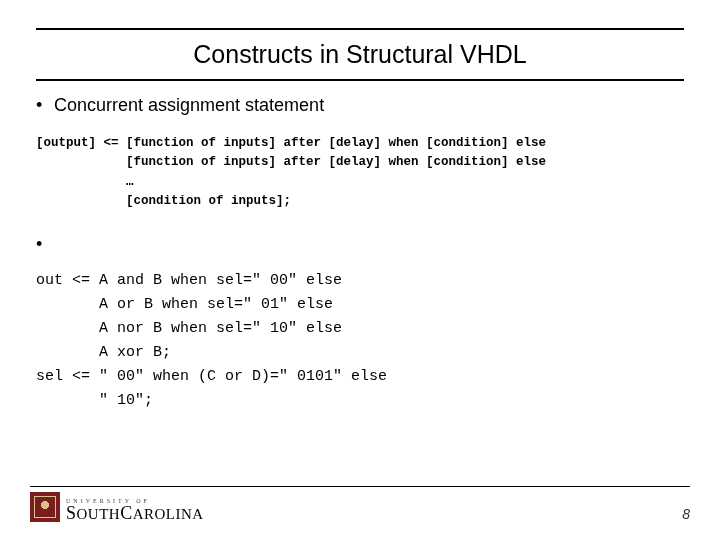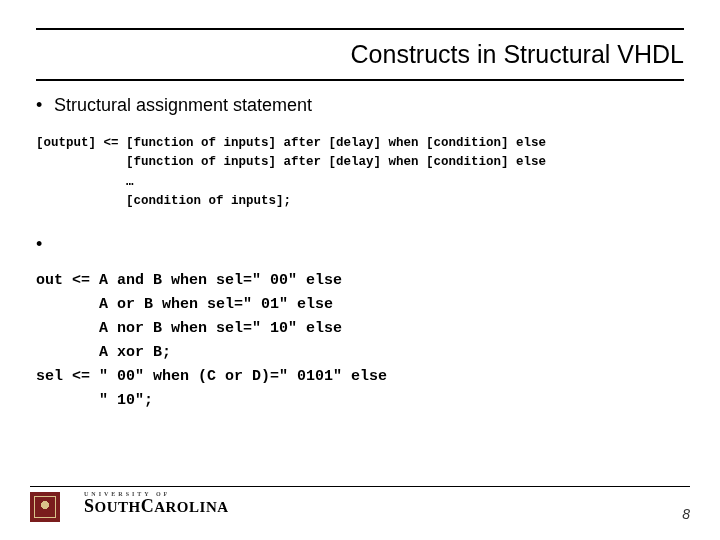--- a/index.html
+++ b/index.html
@@ -16,21 +16,21 @@
   .slide {
     padding: 28px 36px 0 36px;
   }
   .rule {
     border: none;
     border-top: 2px solid #000;
     margin: 0;
   }
   .title {
     font-size: 25px;
-    text-align: right;
+    text-align: center;
     margin: 10px 0 10px 0;
     font-weight: normal;
   }
   .bullet-row {
     display: flex;
     align-items: baseline;
     margin: 14px 0 6px 0;
     font-size: 18px;
   }
   .bullet-dot {
@@ -41,39 +41,38 @@
     font-family: "Courier New", monospace;
     font-size: 12.5px;
     font-weight: bold;
     white-space: pre;
     line-height: 1.55;
     margin: 18px 0 0 0;
   }
   .example-block {
     font-family: "Courier New", monospace;
     font-size: 15px;
-    font-weight: bold;
+    font-weight: normal;
     white-space: pre;
     line-height: 1.6;
     margin: 14px 0 0 0;
   }
   .footer {
     position: absolute;
     bottom: 18px;
     left: 30px;
     right: 30px;
     display: flex;
     justify-content: space-between;
     align-items: flex-end;
   }
   .logo {
     display: flex;
-    align-items: flex-start;
-    gap: 24px;
-    font-weight: bold;
+    align-items: flex-end;
+    gap: 6px;
   }
   .logo-mark {
     width: 30px;
     height: 30px;
     background: #7a1d1d;
     position: relative;
   }
   .logo-mark::after {
     content: "";
     position: absolute;
@@ -114,21 +113,21 @@
 </head>
 <body>
 
 <div class="slide">
   <hr class="rule">
   <h1 class="title">Constructs in Structural VHDL</h1>
   <hr class="rule">
 
   <div class="bullet-row">
     <span class="bullet-dot">•</span>
-    <span>Structural assignment statement</span>
+    <span>Concurrent assignment statement</span>
   </div>
 
   <div class="code"><span>[output] &lt;= [function of inputs] after [delay] when [condition] else</span>
 <span>            [function of inputs] after [delay] when [condition] else</span>
 <span>            …</span>
 <span>            [condition of inputs];</span></div>
 
   <div class="bullet-row" style="margin-top:22px">
     <span class="bullet-dot">•</span>
   </div>

